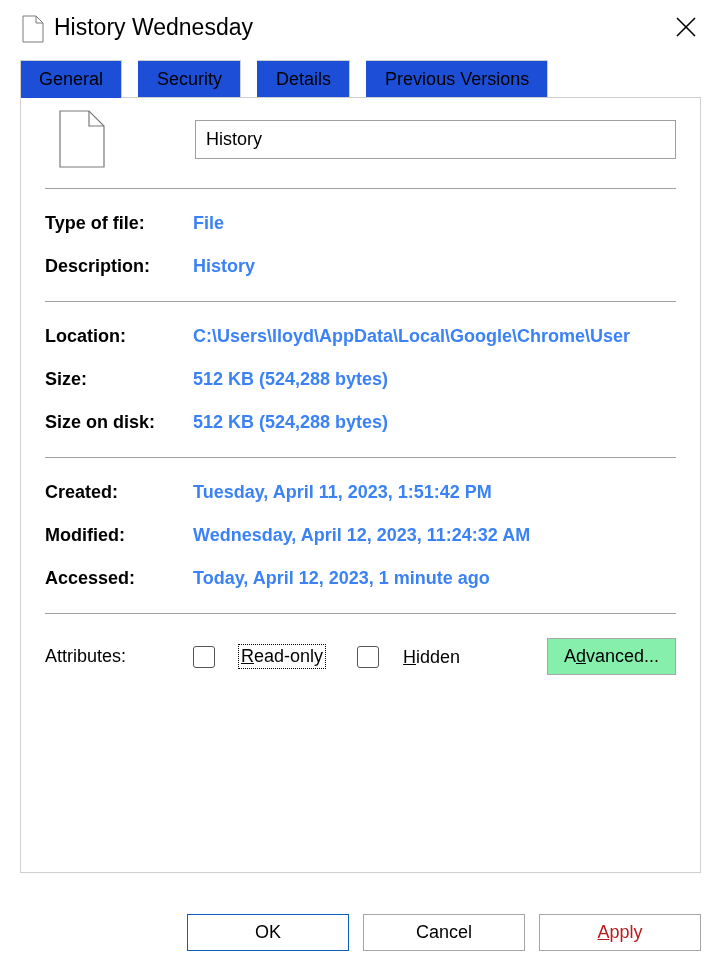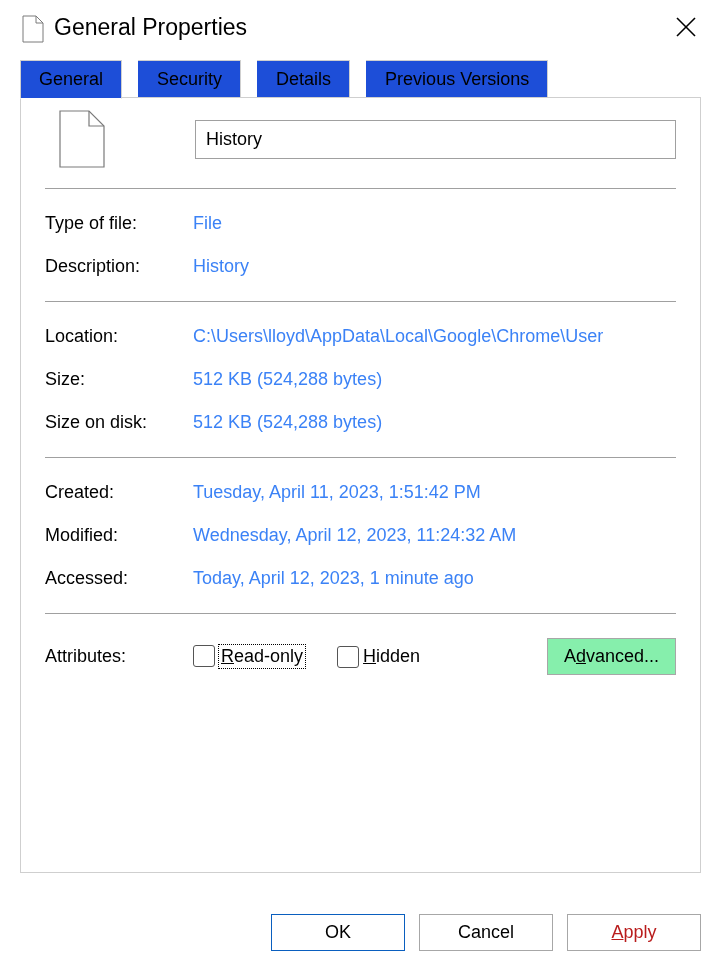--- a/index.html
+++ b/index.html
@@ -103,32 +103,33 @@
       border-top: 1px solid #a0a0a0;
       margin: 0;
     }
     .prop-grid {
       display: grid;
       grid-template-columns: 148px 1fr;
       row-gap: 22px;
       padding: 24px 0;
       align-items: center;
       font-size: 18px;
+      font-weight: bold;
     }
     .prop-grid .label { color: #000000; }
     .prop-grid .value { color: #3b82f6; white-space: nowrap; overflow: hidden; }
     .attr-row {
       display: flex;
       align-items: center;
       padding: 24px 0 0 0;
       font-size: 18px;
     }
     .attr-label { width: 148px; }
     .checkboxes { display: flex; gap: 32px; align-items: center; flex: 1; }
-    .cb-wrap { display: flex; align-items: flex-start; gap: 4px; cursor: pointer; }
+    .cb-wrap { display: flex; align-items: flex-end; gap: 24px; cursor: pointer; }
     .cb {
       width: 22px;
       height: 22px;
       border: 1.5px solid #555555;
       border-radius: 3px;
       background: #ffffff;
     }
     .cb-label .ul { text-decoration: underline; }
     .readonly-focus {
       outline: 1px dotted #000000;
@@ -145,21 +146,21 @@
     }
     .advanced-btn .ul { text-decoration: underline; }
     .dialog-buttons {
       position: absolute;
       bottom: 22px;
       right: 20px;
       display: flex;
       gap: 14px;
     }
     .dlg-btn {
-      width: 134px;
+      width: 162px;
       padding: 7px 0;
       font-size: 18px;
       font-family: inherit;
       border: 1px solid #a7a7a7;
       background: #ffffff;
       cursor: pointer;
       text-align: center;
     }
     .dlg-btn.primary { border: 1.5px solid #0a5fbf; }
     .dlg-btn.disabled { color: #b91c1c; cursor: default; }
@@ -168,21 +169,21 @@
 </head>
 <body>
 
 <div class="title-bar">
   <span class="file-icon">
     <svg viewBox="0 0 22 28">
       <path d="M1 1 H14 L21 8 V27 H1 Z" fill="#ffffff" stroke="#7a7a7a" stroke-width="1"></path>
       <path d="M14 1 V8 H21" fill="none" stroke="#7a7a7a" stroke-width="1"></path>
     </svg>
   </span>
-  <span class="title-text">General Properties</span>
+  <span class="title-text">History Wednesday</span>
   <div class="close-btn">
     <svg viewBox="0 0 22 22">
       <line x1="2" y1="2" x2="20" y2="20" stroke="#000000" stroke-width="1.6"></line>
       <line x1="20" y1="2" x2="2" y2="20" stroke="#000000" stroke-width="1.6"></line>
     </svg>
   </div>
 </div>
 
 <div class="tabs">
   <div class="tab active">General</div>

